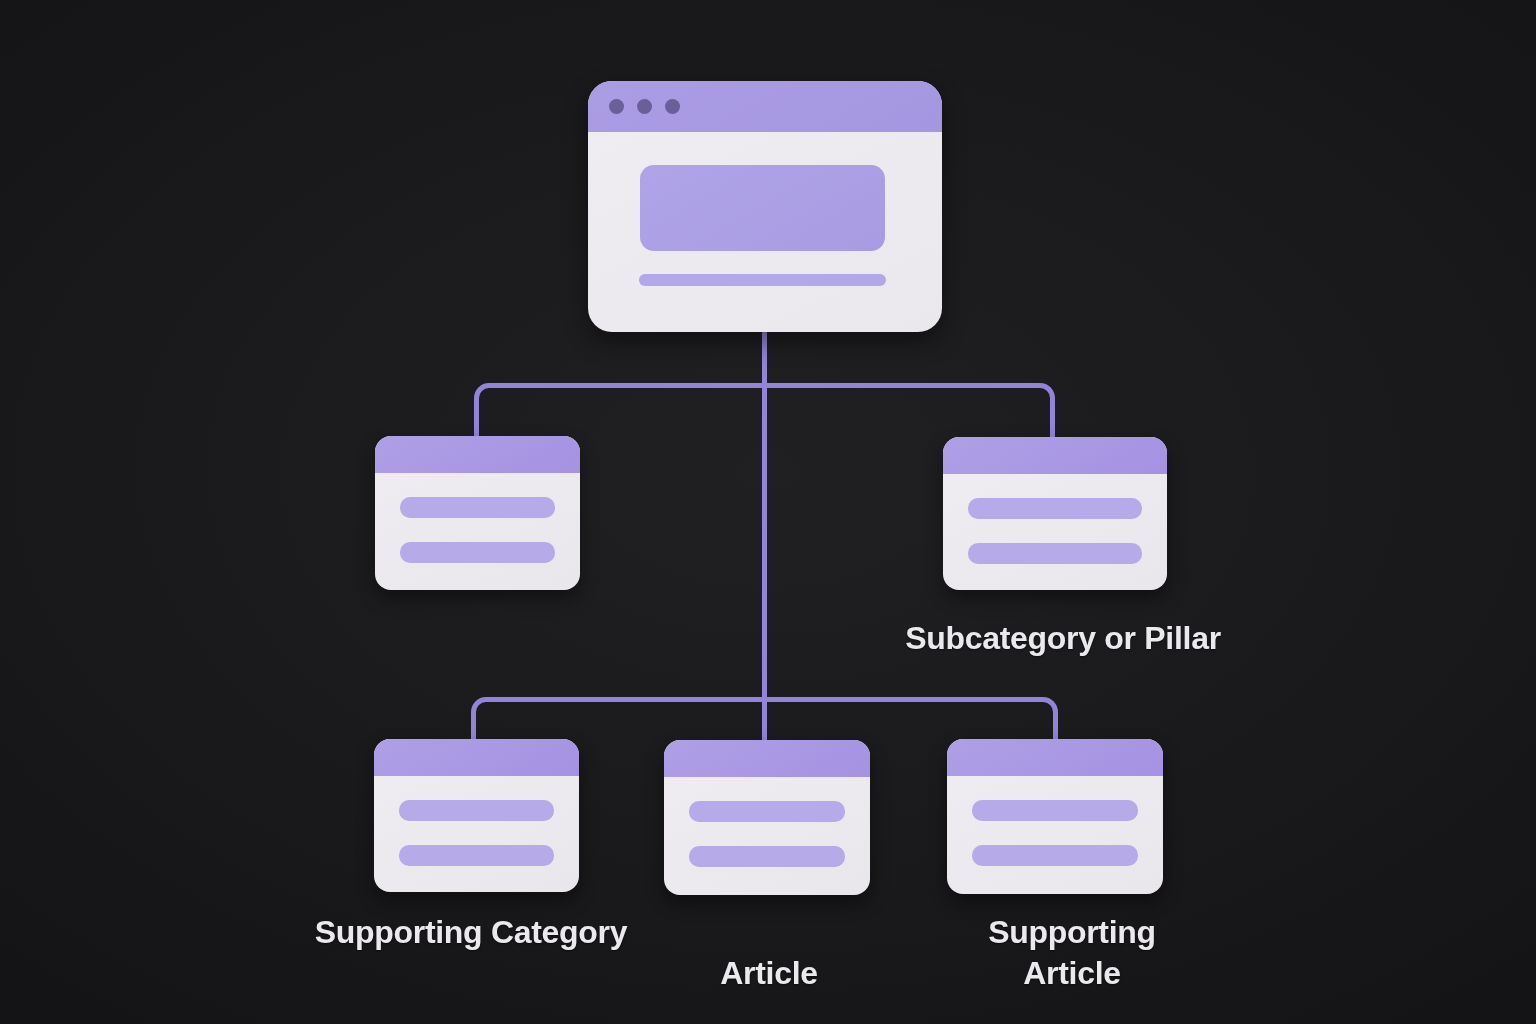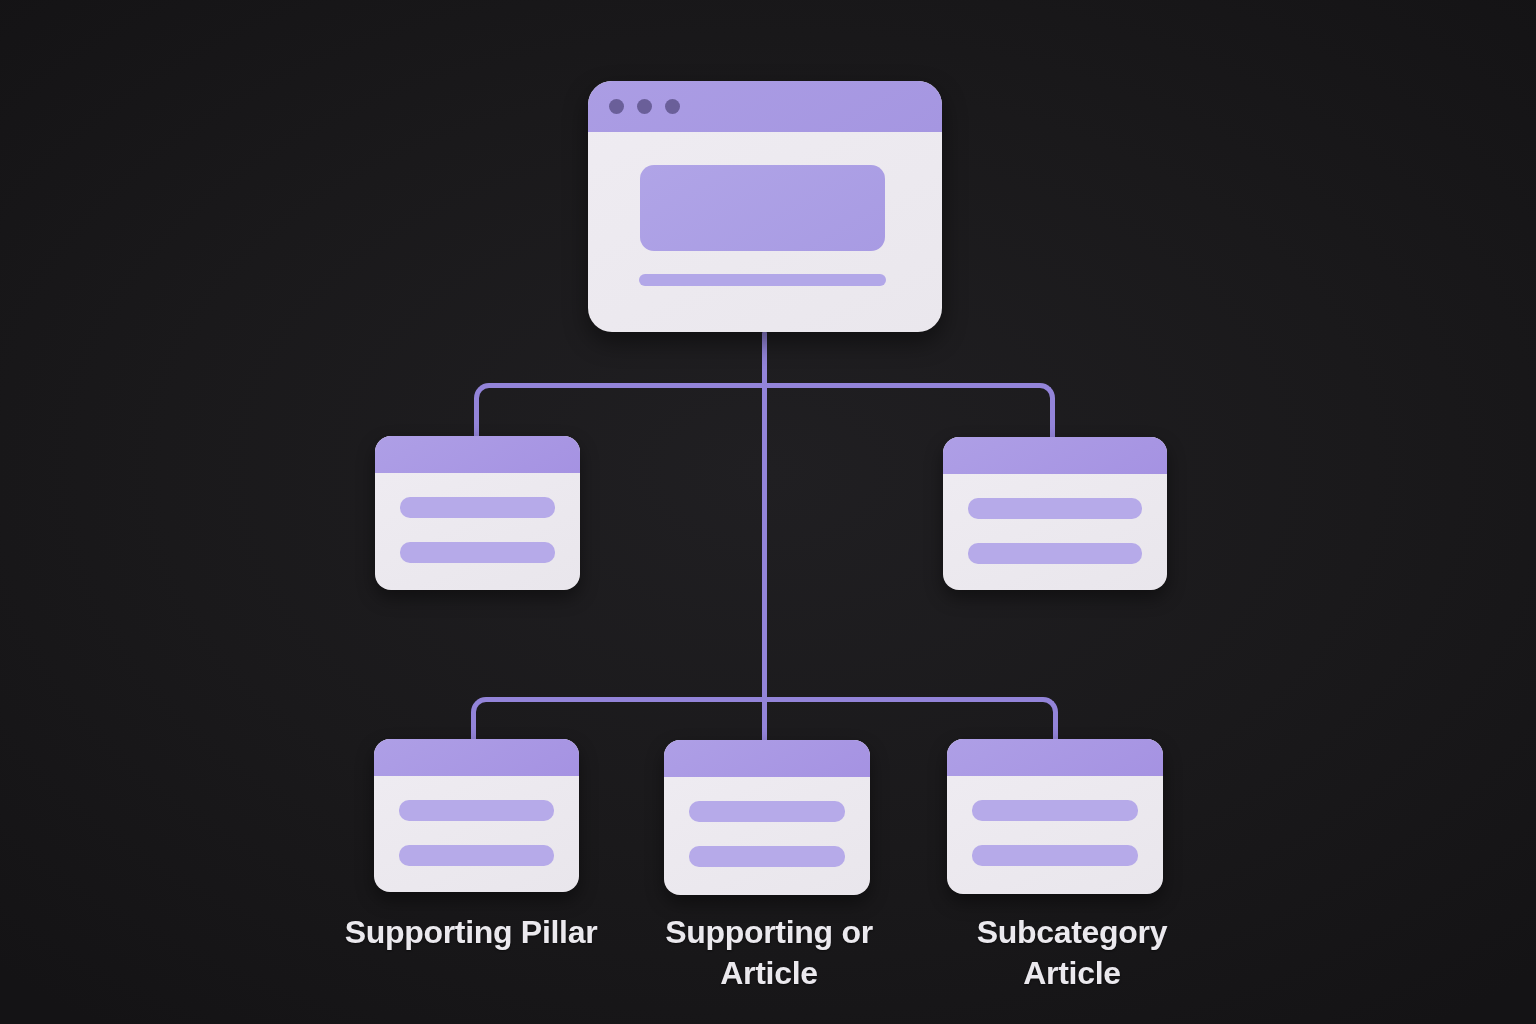--- a/index.html
+++ b/index.html
@@ -162,23 +162,24 @@
     <div class="card-header"></div>
     <div class="card-line card-line-1"></div>
     <div class="card-line card-line-2"></div>
   </div>
   <div class="page-card card-support3">
     <div class="card-header"></div>
     <div class="card-line card-line-1"></div>
     <div class="card-line card-line-2"></div>
   </div>
 
-  <div class="node-label label-support1">Supporting Pillar</div>
+  <div class="node-label label-subcategory">Subcategory or Pillar</div>
+  <div class="node-label label-support1">Supporting Category</div>
   <div class="node-label label-support2">
-    <span>Supporting or</span><br>
+    <br>
     <span>Article</span>
   </div>
   <div class="node-label label-support3">
-    <span>Subcategory</span><br>
+    <span>Supporting</span><br>
     <span>Article</span>
   </div>
 
 </div>
 
 </body></html>

